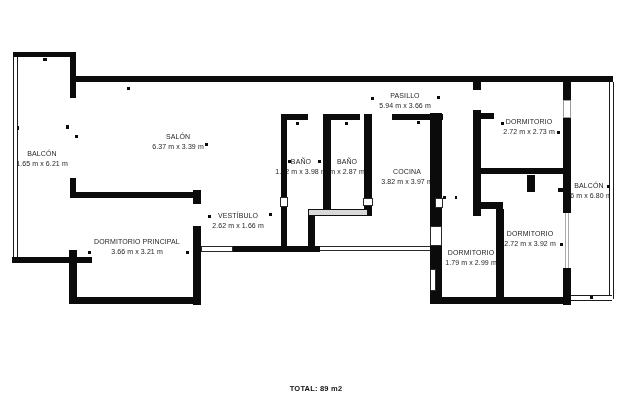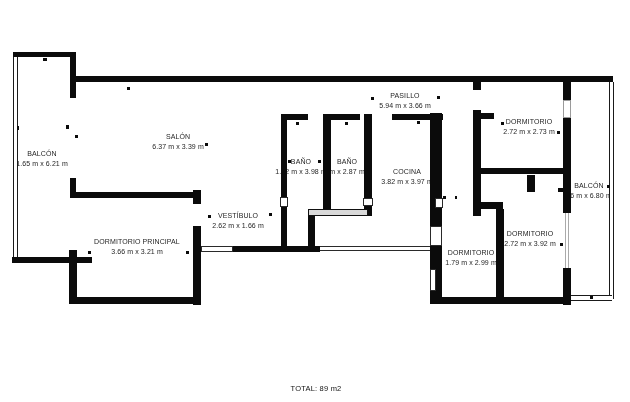--- a/index.html
+++ b/index.html
@@ -15,21 +15,21 @@
   .band{position:absolute;background:#ffffff;border-top:1px solid #2a2a2a;border-bottom:1px solid #2a2a2a;box-sizing:border-box;z-index:3;}
   .glass{position:absolute;background:#ffffff;border:1px solid #9a9a9a;box-sizing:border-box;z-index:3;}
   .slider{position:absolute;background:#ffffff;border-left:1px solid #aaaaaa;border-right:1px solid #aaaaaa;box-sizing:border-box;z-index:3;}
   .window{position:absolute;background:#d9d9d9;border:1px solid #111;box-sizing:border-box;z-index:2;}
   .label{
     position:absolute;transform:translateX(-50%);text-align:center;z-index:1;
     color:#1f1f1f;font-size:7px;line-height:10px;white-space:nowrap;letter-spacing:.1px;
   }
   .total{
     position:absolute;transform:translateX(-50%);z-index:1;color:#111;
-    font-size:7.5px;font-weight:normal;white-space:nowrap;letter-spacing:.2px;
+    font-size:7.5px;font-weight:bold;white-space:nowrap;letter-spacing:.2px;
   }
 </style>
 </head>
 <body>
 
 <div id="plan">
 
   <div class="label" style="left:42px;top:149px">
     <div>BALCÓN</div>
     <div>1.65 m x 6.21 m</div>

